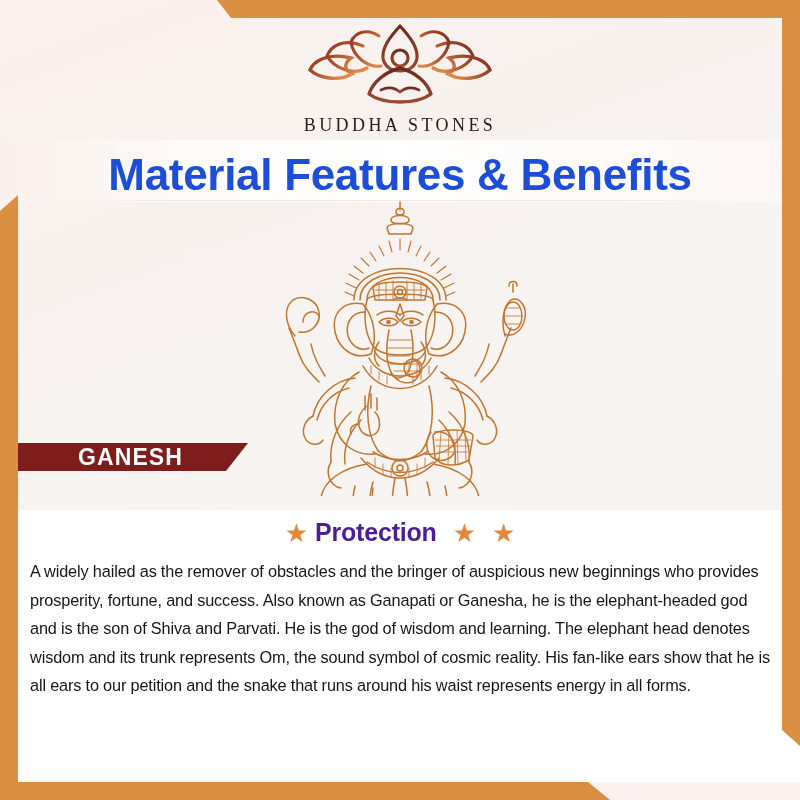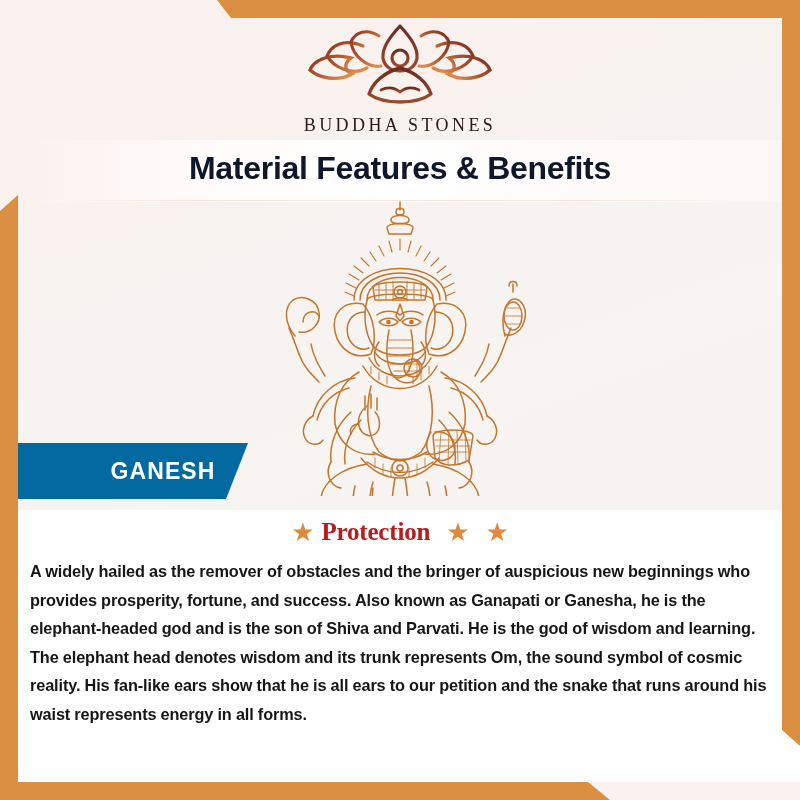--- a/index.html
+++ b/index.html
@@ -74,67 +74,67 @@
     color:#2b1a15;
   }
 
   
   .title-band {
     position:absolute; left:0; top:150px; width:800px;
     text-align:center;
   }
   .title-band .title {
     display:inline-block;
-    font-size:32px; font-weight:bold;
-    color:#0f172a;
+    font-size:44px; font-weight:bold;
+    color:#1d4ed8;
     letter-spacing:-0.3px;
     text-shadow:0 1px 0 rgba(255,255,255,.9);
   }
   .title-rule {
     position:absolute; left:60px; top:200px; width:680px; height:1px;
     background:linear-gradient(90deg, rgba(224,137,60,0) 0%, rgba(226,184,158,.35) 20%, rgba(226,184,158,.35) 80%, rgba(224,137,60,0) 100%);
   }
 
   
   .ganesh {
     position:absolute; left:255px; top:196px; width:290px; height:300px;
   }
   .ganesh svg { width:100%; height:100%; display:block; }
 
   
   .ribbon {
     position:absolute; left:18px; top:443px;
-    height:56px; width:230px;
-    background:#0369a1;
+    height:28px; width:230px;
+    background:#7f1d1d;
     clip-path:polygon(0 0, 100% 0, calc(100% - 22px) 100%, 0 100%);
-    display:flex; align-items:center;justify-content:center;
+    display:flex; align-items:center;
   }
   .ribbon .ribbon-label {
     color:#ffffff;
     font-size:23px; font-weight:bold;
     letter-spacing:1.1px;
     margin-left:60px;
   }
 
   
   .benefits {
     position:absolute; left:0; top:518px; width:800px;
     display:flex; justify-content:center; align-items:center;
     gap:16px;
   }
   .benefit { display:flex; align-items:center; gap:7px; }
   .benefit .star { font-size:26px; color:#e0893c; line-height:1; }
   .benefit .btxt {
-    font-size:25px; font-weight:bold; color:#b91c1c; letter-spacing:-0.2px;font-family:Liberation Serif, serif;
+    font-size:25px; font-weight:bold; color:#4c1d95; letter-spacing:-0.2px;
   }
 
   
   .copy {
     position:absolute; left:30px; top:557px; width:742px;
-    font-size:16.3px; font-weight:bold; color:#161616;
+    font-size:16.3px; font-weight:normal; color:#161616;
     line-height:28.6px;
     text-align:left;
     letter-spacing:-0.12px;
     word-spacing:-0.2px;
   }
   .copy p { margin:0; }
 </style>
 </head>
 <body>
 

